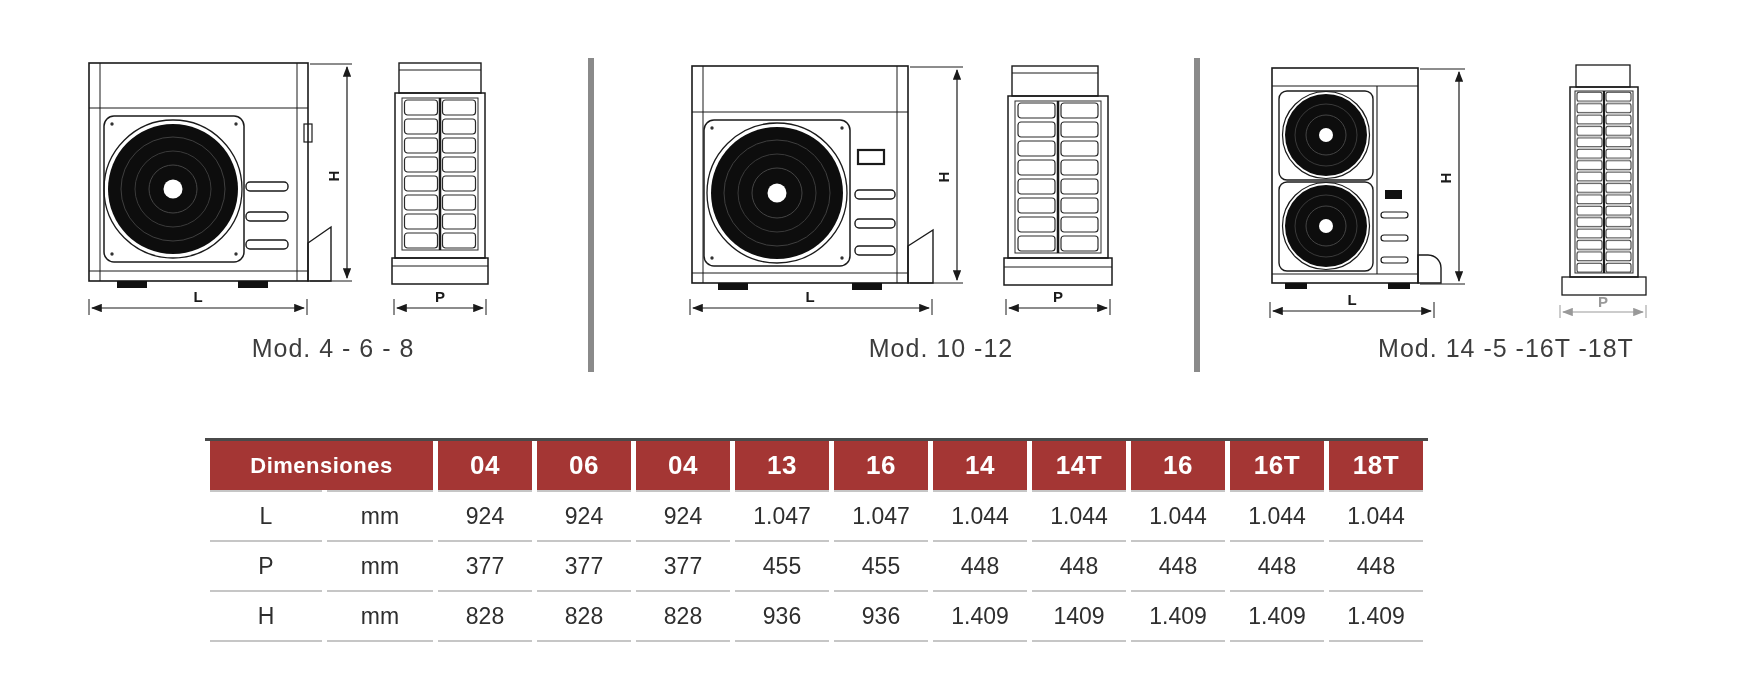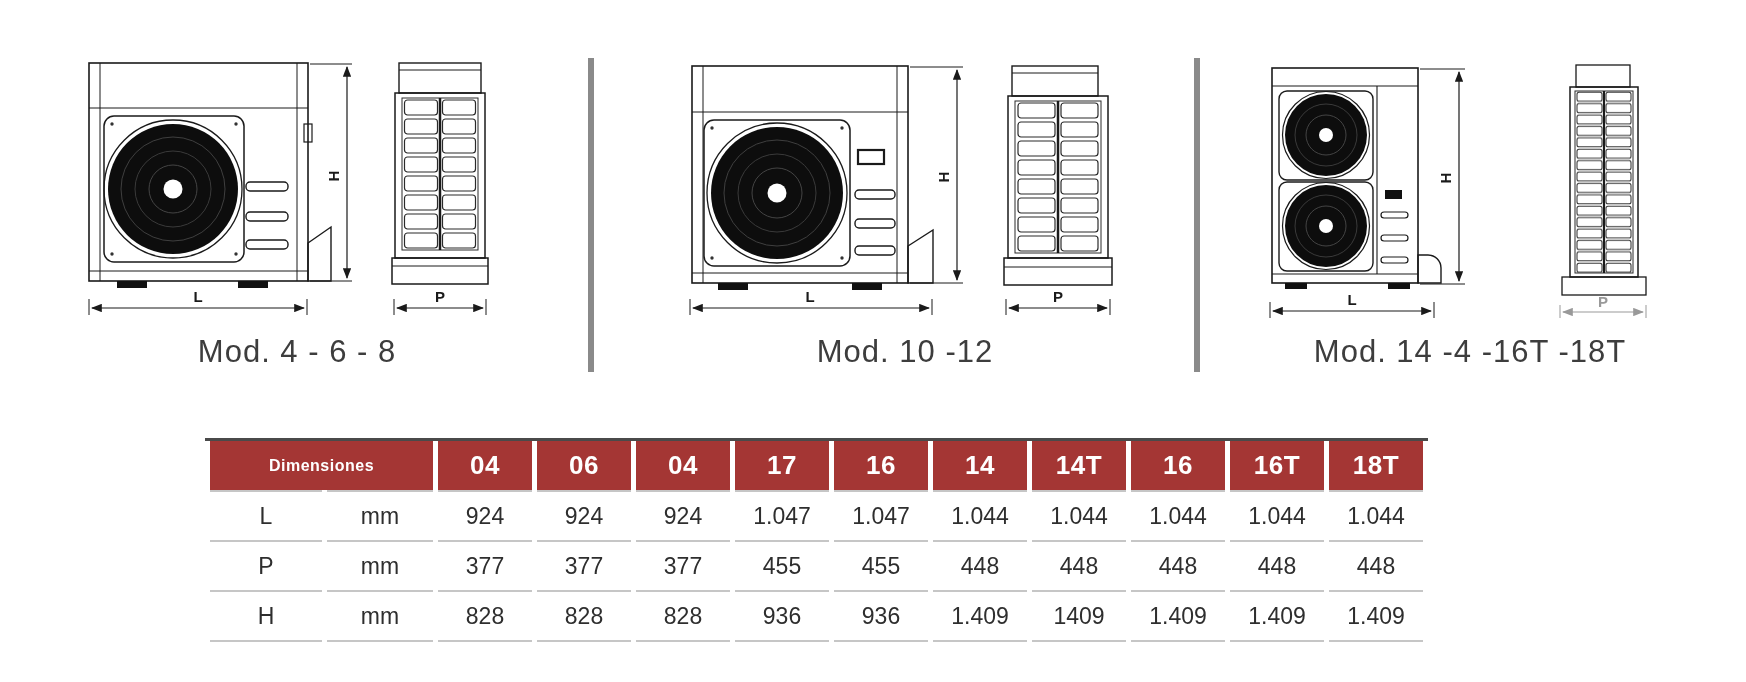--- a/index.html
+++ b/index.html
@@ -6,33 +6,33 @@
   body{font-family:"Liberation Sans",sans-serif;}
   .page{position:relative;width:1746px;height:682px;background:#fff;overflow:hidden;}
 
   
   .drawings-svg{position:absolute;left:0;top:0;}
   .divider{position:absolute;top:58px;height:314px;width:6px;background:#8a8a8a;}
   .divider.d1{left:588px;}
   .divider.d2{left:1194px;}
 
   .caption{position:absolute;top:334px;transform:translateX(-50%);
-           font-size:31px;color:#3d3d3d;letter-spacing:1px;white-space:nowrap;}
+           font-size:25px;color:#3d3d3d;letter-spacing:1px;white-space:nowrap;margin-left:36px;}
   .caption.c1{left:297px;}
   .caption.c2{left:905px;}
   .caption.c3{left:1470px;}
 
   
   .table-wrap{position:absolute;left:205px;top:438px;width:1223px;}
   table{width:100%;border-collapse:separate;border-spacing:5px 0;
         border-top:3px solid #4a4a4a;table-layout:fixed;}
   col.c-dim{width:112px;} col.c-unit{width:106px;} col.c-val{width:94px;}
   thead th{background:#a43634;color:#ffffff;font-weight:bold;font-size:26px;
            height:47px;text-align:center;letter-spacing:0.5px;}
-  thead th.th-dim{font-size:16px;}
+  thead th.th-dim{font-size:22px;}
   tbody td{height:46px;text-align:center;font-size:23px;color:#2e2e2e;
            border-top:2px solid #c6c6c6;vertical-align:middle;}
   tbody tr:last-child td{border-bottom:2px solid #c6c6c6;}
 
   
   .ln{stroke:#1a1a1a;fill:none;}
   .dimtext{font-size:15px;font-weight:bold;fill:#1a1a1a;}
   .dimtext.gray{fill:#999999;}
 </style>
 </head>
@@ -212,21 +212,21 @@
       <line x1="1563" y1="312" x2="1643" y2="312" stroke="#999999" stroke-width="1.2" marker-start="url(#arrg)" marker-end="url(#arrg)"></line>
       <text x="1603" y="307" class="dimtext gray" text-anchor="middle">P</text>
     </g>
   </svg>
 
   <div class="divider d1"></div>
   <div class="divider d2"></div>
 
   <div class="caption c1">Mod. 4 - 6 - 8</div>
   <div class="caption c2">Mod. 10 -12</div>
-  <div class="caption c3">Mod. 14 -4 -16T -18T</div>
+  <div class="caption c3">Mod. 14 -5 -16T -18T</div>
 
   <div class="table-wrap">
     <table>
       <colgroup>
         <col class="c-dim">
           <col class="c-unit">
         <col class="c-val">
           <col class="c-val">
           <col class="c-val">
           <col class="c-val">
@@ -236,21 +236,21 @@
           <col class="c-val">
           <col class="c-val">
           <col class="c-val">
       </colgroup>
       <thead>
         <tr>
           <th colspan="2" class="th-dim">Dimensiones</th>
           <th>04</th>
           <th>06</th>
           <th>04</th>
-          <th>17</th>
+          <th>13</th>
           <th>16</th>
           <th>14</th>
           <th>14T</th>
           <th>16</th>
           <th>16T</th>
           <th>18T</th>
         </tr>
       </thead>
       <tbody>
         <tr>

